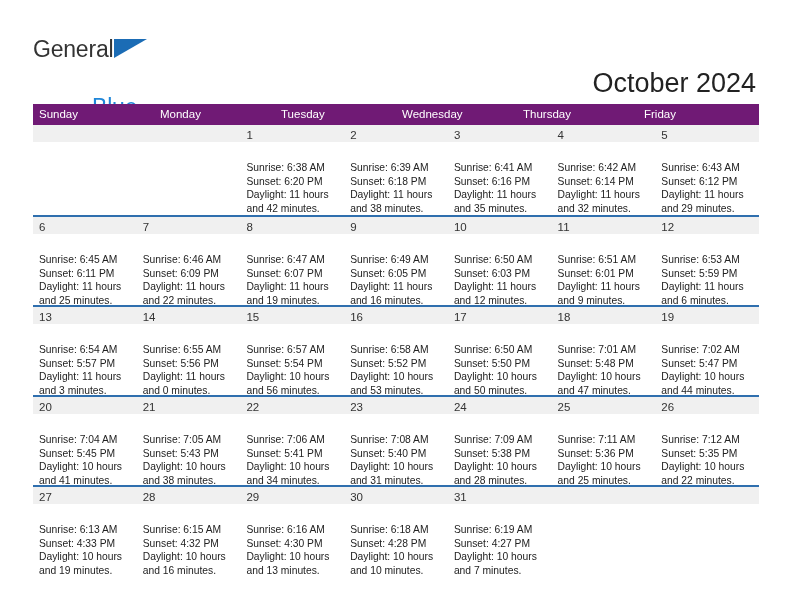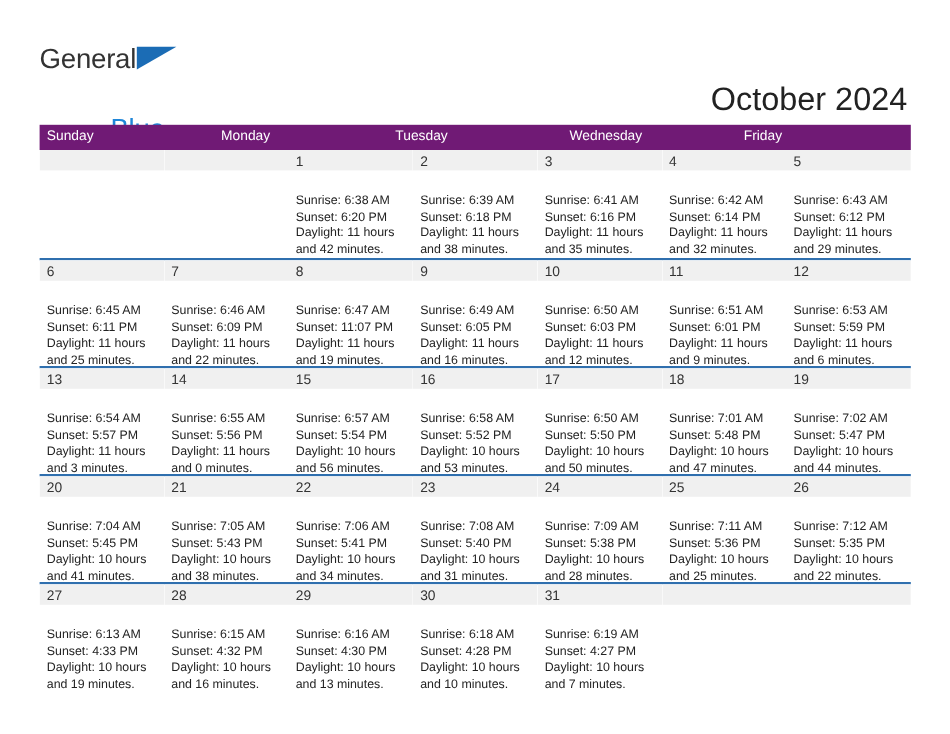--- a/index.html
+++ b/index.html
@@ -172,20 +172,21 @@
     </div>
 
   </div>
 
   <div class="calendar">
     <div class="weekday-row" id="weekday-row">
         <div class="weekday-cell">Sunday</div>
         <div class="weekday-cell">Monday</div>
         <div class="weekday-cell">Tuesday</div>
         <div class="weekday-cell">Wednesday</div>
+        <div class="weekday-cell">Thursday</div>
         <div class="weekday-cell">Friday</div>
       </div>
     <div id="calendar-body">
         <div class="week-row">
           <div class="day-cell empty">
             <div class="day-number-strip"><span class="day-number"></span></div>
             <div class="day-body"></div>
           </div>
           <div class="day-cell empty">
             <div class="day-number-strip"><span class="day-number"></span></div>
@@ -253,21 +254,21 @@
               <div class="day-line">Sunrise: 6:46 AM</div>
               <div class="day-line">Sunset: 6:09 PM</div>
               <div class="day-line">Daylight: 11 hours</div>
               <div class="day-line">and 22 minutes.</div>
             </div>
           </div>
           <div class="day-cell">
             <div class="day-number-strip"><span class="day-number">8</span></div>
             <div class="day-body">
               <div class="day-line">Sunrise: 6:47 AM</div>
-              <div class="day-line">Sunset: 11:07 PM</div>
+              <div class="day-line">Sunset: 6:07 PM</div>
               <div class="day-line">Daylight: 11 hours</div>
               <div class="day-line">and 19 minutes.</div>
             </div>
           </div>
           <div class="day-cell">
             <div class="day-number-strip"><span class="day-number">9</span></div>
             <div class="day-body">
               <div class="day-line">Sunrise: 6:49 AM</div>
               <div class="day-line">Sunset: 6:05 PM</div>
               <div class="day-line">Daylight: 11 hours</div>

